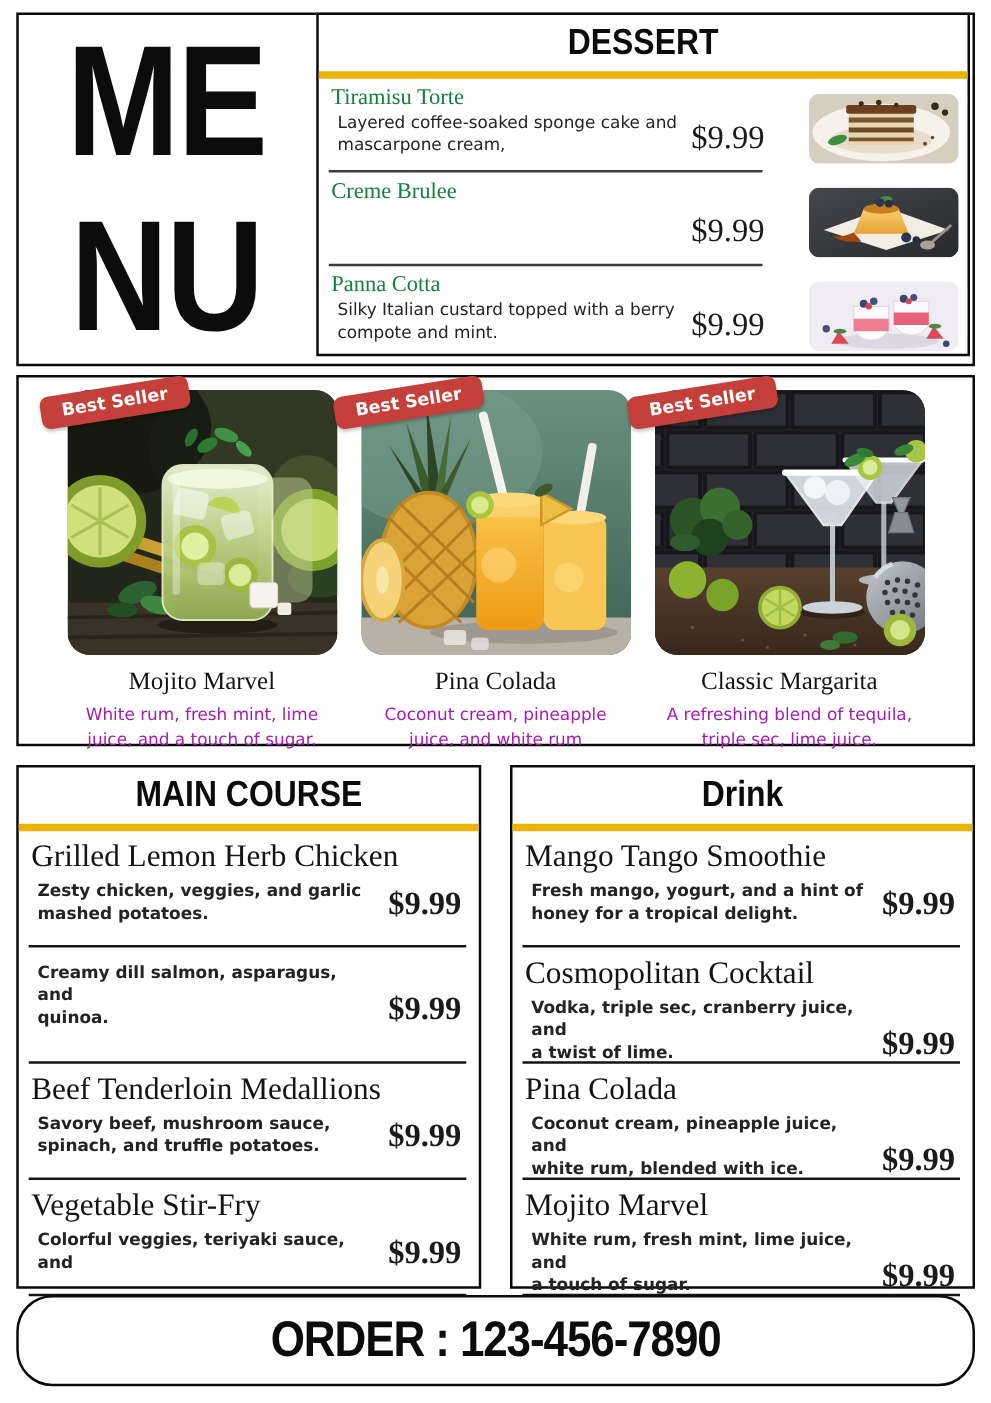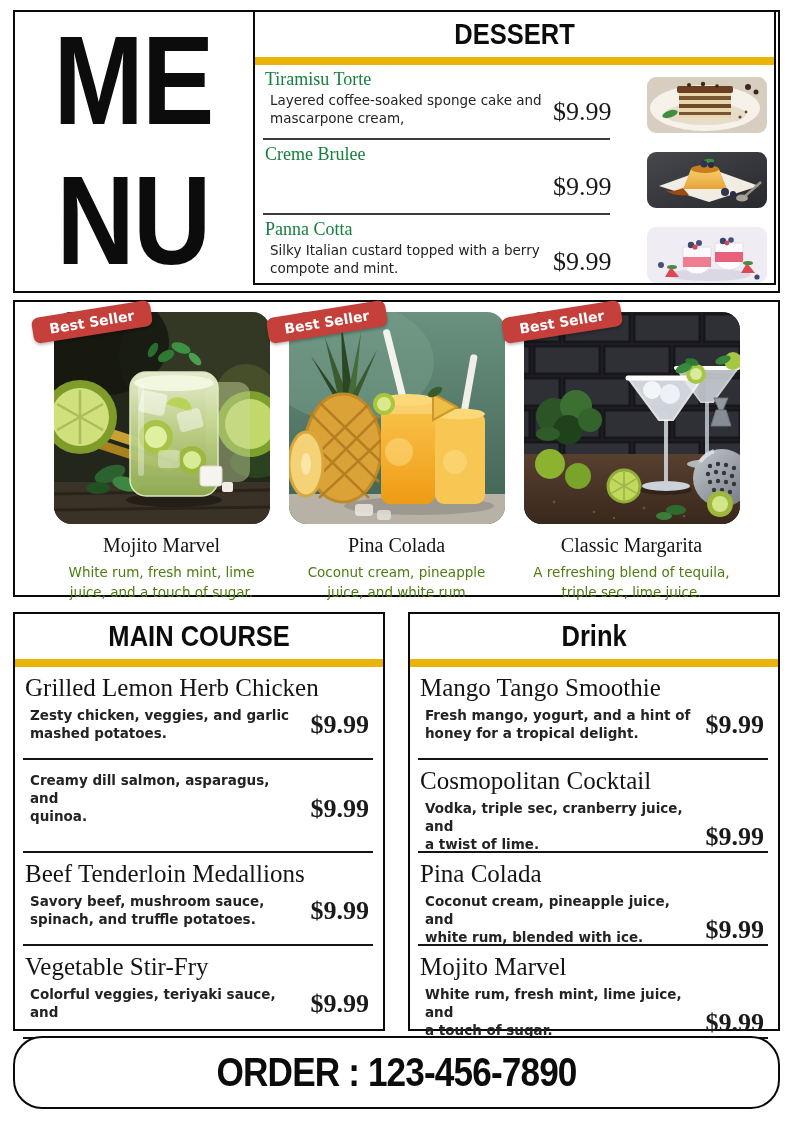--- a/index.html
+++ b/index.html
@@ -7,39 +7,39 @@
         font-family:"Liberation Sans",sans-serif;color:#111;}
   .box{position:absolute;border:2px solid #0a0a0a;background:#fff;box-sizing:border-box;}
 
   
   .top-box{left:13px;top:10px;width:767px;height:283px;}
   .menu-title{position:absolute;left:13px;top:12px;width:240px;height:278px;
       display:flex;flex-direction:column;justify-content:center;align-items:center;
       font-family:"Liberation Sans",sans-serif;font-weight:bold;font-size:126px;
       line-height:1.11;letter-spacing:-2px;transform:scaleX(.86);transform-origin:50% 50%;color:#0c0c0c;}
   .dessert-box{left:253px;top:10px;width:523px;height:275px;}
-  .panel-title{height:45px;border-bottom:8px solid #eab308;display:flex;align-items:center;justify-content:center;}
+  .panel-title{height:45px;border-bottom:6px solid #eab308;display:flex;align-items:center;justify-content:center;}
   .panel-title span{display:inline-block;transform:scaleX(.88);font-weight:bold;font-size:29px;letter-spacing:0;color:#0c0c0c;}
   .d-item{height:75px;box-sizing:border-box;display:flex;position:relative;padding:5px 4px 0 10px;}
   .d-left{width:288px;}
   .d-name{font-family:"Liberation Serif",serif;font-size:18px;line-height:1.08;color:#15803d;}
   .d-desc{margin-top:3px;padding-left:5px;font-family:"DejaVu Sans",sans-serif;font-size:13.5px;line-height:1.3;color:#232323;}
   .d-price{width:76px;align-self:flex-end;padding-bottom:13px;font-family:"Liberation Serif",serif;font-size:26px;color:#1a1a1a;}
   .d-photo{width:120px;height:56px;margin-left:auto;margin-right:3px;align-self:center;border-radius:9px;overflow:hidden;flex:none;}
   .d-item.divider::after{content:"";position:absolute;left:8px;bottom:0;width:347px;border-bottom:2px solid #3c3c3c;}
 
   
   .mid-box{left:13px;top:300px;width:767px;height:297px;display:flex;justify-content:center;gap:19px;padding-top:10px;}
   .card{width:216px;position:relative;}
   .card-photo{width:216px;height:212px;border-radius:18px;overflow:hidden;position:relative;}
   .badge{position:absolute;top:-3px;left:-22px;z-index:5;background:#c5403a;color:#fff;
       font-family:"DejaVu Sans",sans-serif;font-weight:bold;font-size:14px;
       padding:5px 17px;border-radius:7px;transform:rotate(-9deg);box-shadow:0 2px 3px rgba(0,0,0,.25);}
   .card-name{text-align:center;margin-top:10px;font-family:"Liberation Serif",serif;font-size:20px;color:#141414;}
-  .card-desc{text-align:center;margin-top:5px;font-family:"DejaVu Sans",sans-serif;font-size:13.5px;line-height:1.5;color:#4d7c0f;}
+  .card-desc{text-align:center;margin-top:5px;font-family:"DejaVu Sans",sans-serif;font-size:13.5px;line-height:1.5;color:#a21caf;}
 
   
   .main-box{left:13px;top:612px;width:372px;height:419px;}
   .drink-box{left:408px;top:612px;width:372px;height:419px;}
   .m-item{height:93px;box-sizing:border-box;position:relative;padding:7px 0 0 10px;border-radius:25px;}
   .m-name{font-family:"Liberation Serif",serif;font-size:25px;line-height:1.12;color:#141414;}
   .m-row{display:flex;margin-top:4px;font-weight:bold;}
   .m-desc{width:272px;padding-left:5px;font-family:"DejaVu Sans",sans-serif;font-size:13.5px;line-height:1.35;color:#232323;}
   .m-price{margin-left:auto;padding-right:14px;align-self:flex-end;padding-bottom:2px;font-family:"Liberation Serif",serif;font-size:26px;color:#1a1a1a;}
   .m-item::after{content:"";position:absolute;left:8px;right:10px;bottom:0;border-bottom:2px solid #141414;}

